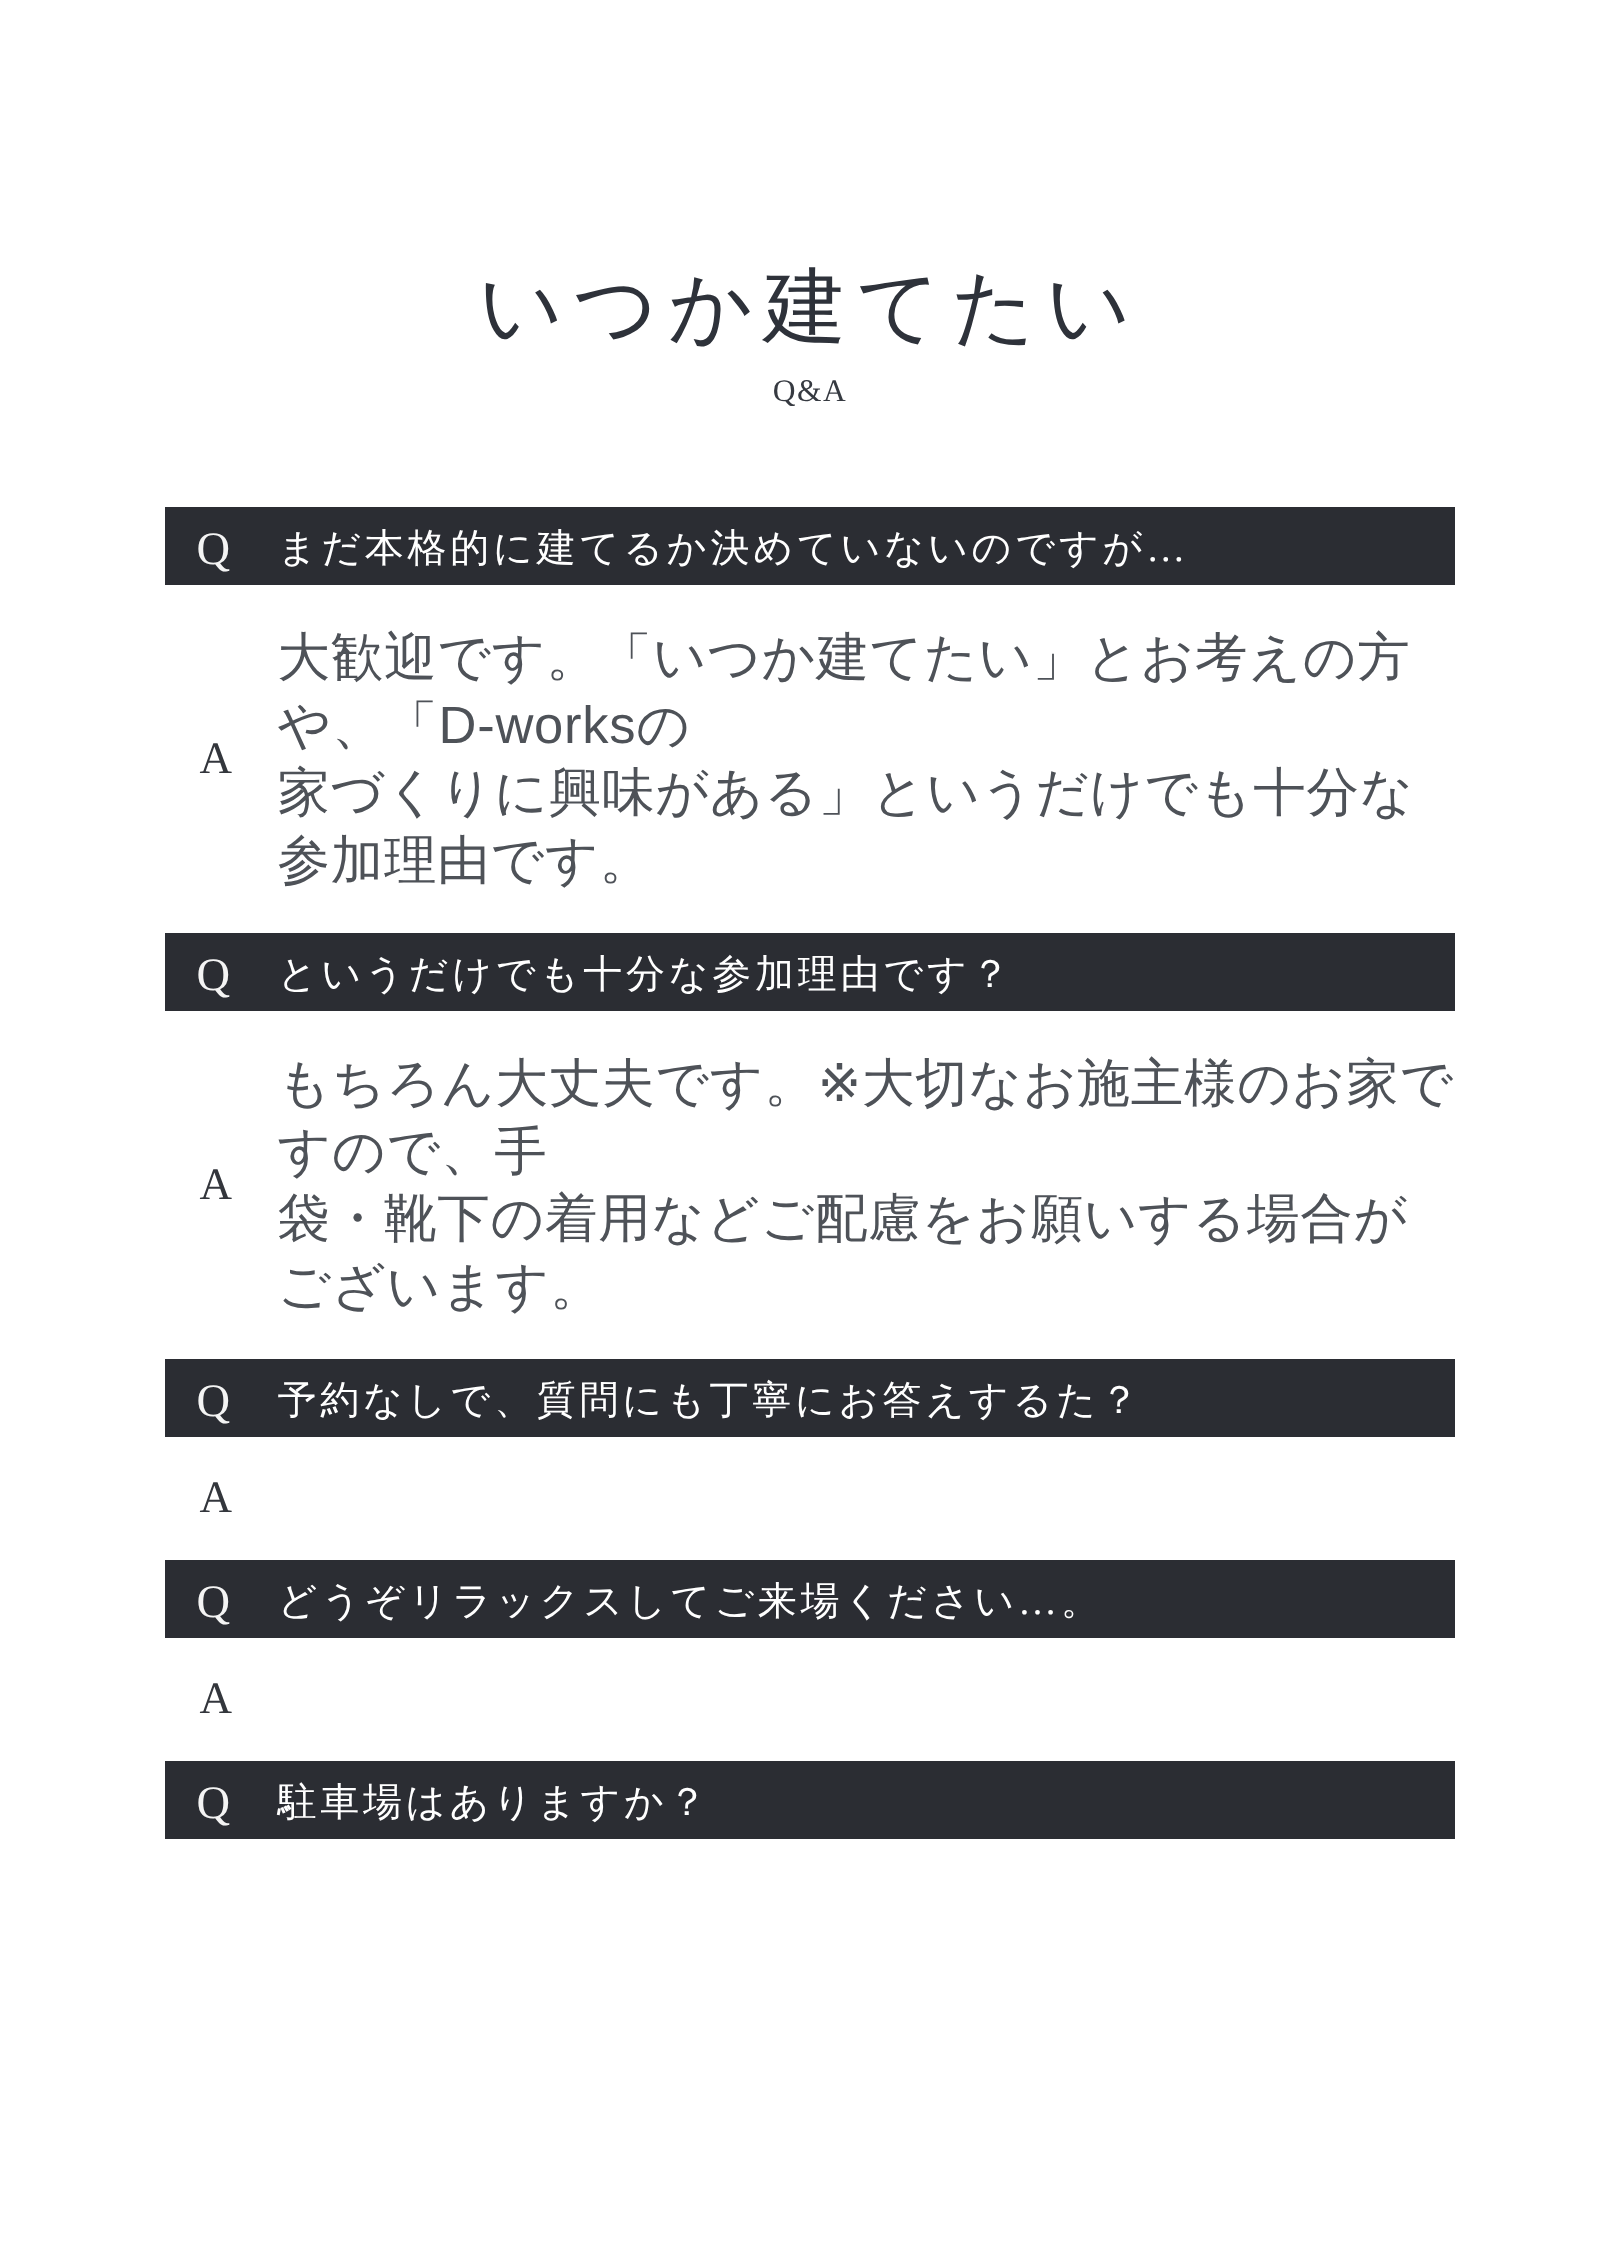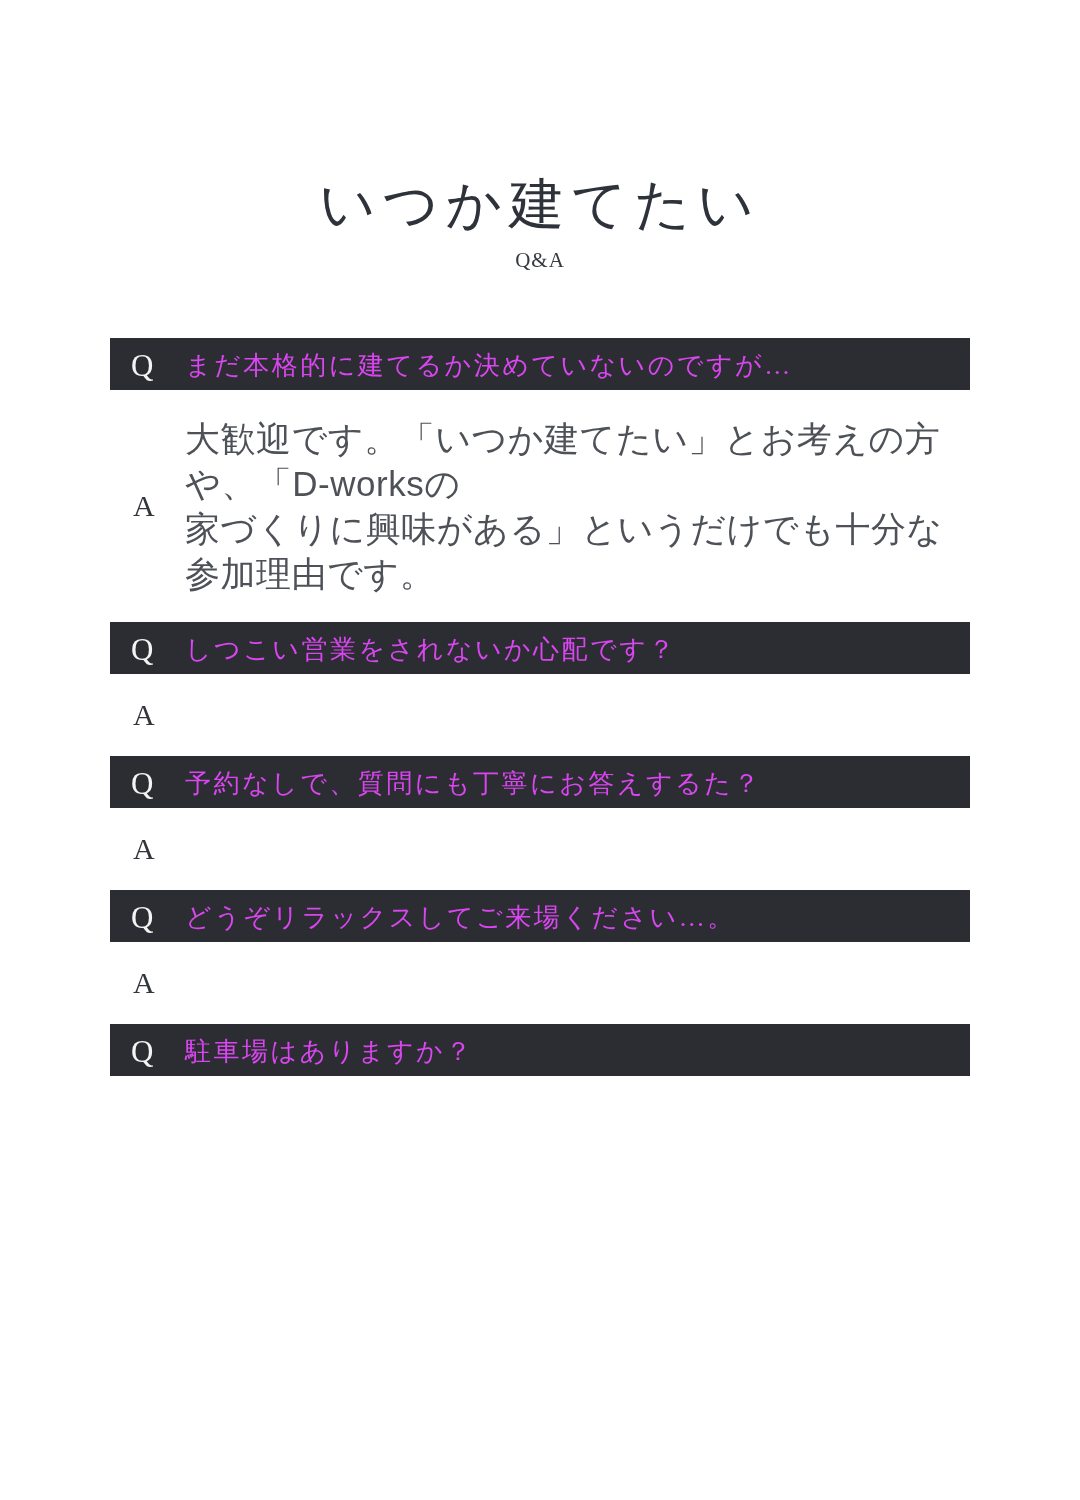--- a/index.html
+++ b/index.html
@@ -58,21 +58,21 @@
     font-size: 31px;
     color: #f4f4f4;
     line-height: 1;
     padding-top: 2px;
   }
 
   .q-text {
     font-family: "Liberation Serif", "DejaVu Serif", serif;
     font-size: 26px;
     letter-spacing: 2.5px;
-    color: #d946ef;
+    color: #ffffff;
     padding-left: 21px;
     padding-top: 2px;
     font-weight: 500;
     white-space: nowrap;
   }
 
   .answer {
     display: flex;
     align-items: center;
     padding: 26px 0;
@@ -117,24 +117,26 @@
       <div class="answer">
         <span class="a-badge">A</span>
         <span class="a-text">大歓迎です。「いつか建てたい」とお考えの方や、「D-worksの
 家づくりに興味がある」というだけでも十分な参加理由です。</span>
       </div>
     </div>
 
     <div class="faq-item">
       <div class="qbar">
         <span class="q-badge">Q</span>
-        <span class="q-text">しつこい営業をされないか心配です？</span>
+        <span class="q-text">というだけでも十分な参加理由です？</span>
       </div>
       <div class="answer">
         <span class="a-badge">A</span>
+        <span class="a-text">もちろん大丈夫です。※大切なお施主様のお家ですので、手
+袋・靴下の着用などご配慮をお願いする場合がございます。</span>
       </div>
     </div>
 
     <div class="faq-item">
       <div class="qbar">
         <span class="q-badge">Q</span>
         <span class="q-text">予約なしで、質問にも丁寧にお答えするた？</span>
       </div>
       <div class="answer">
         <span class="a-badge">A</span>

